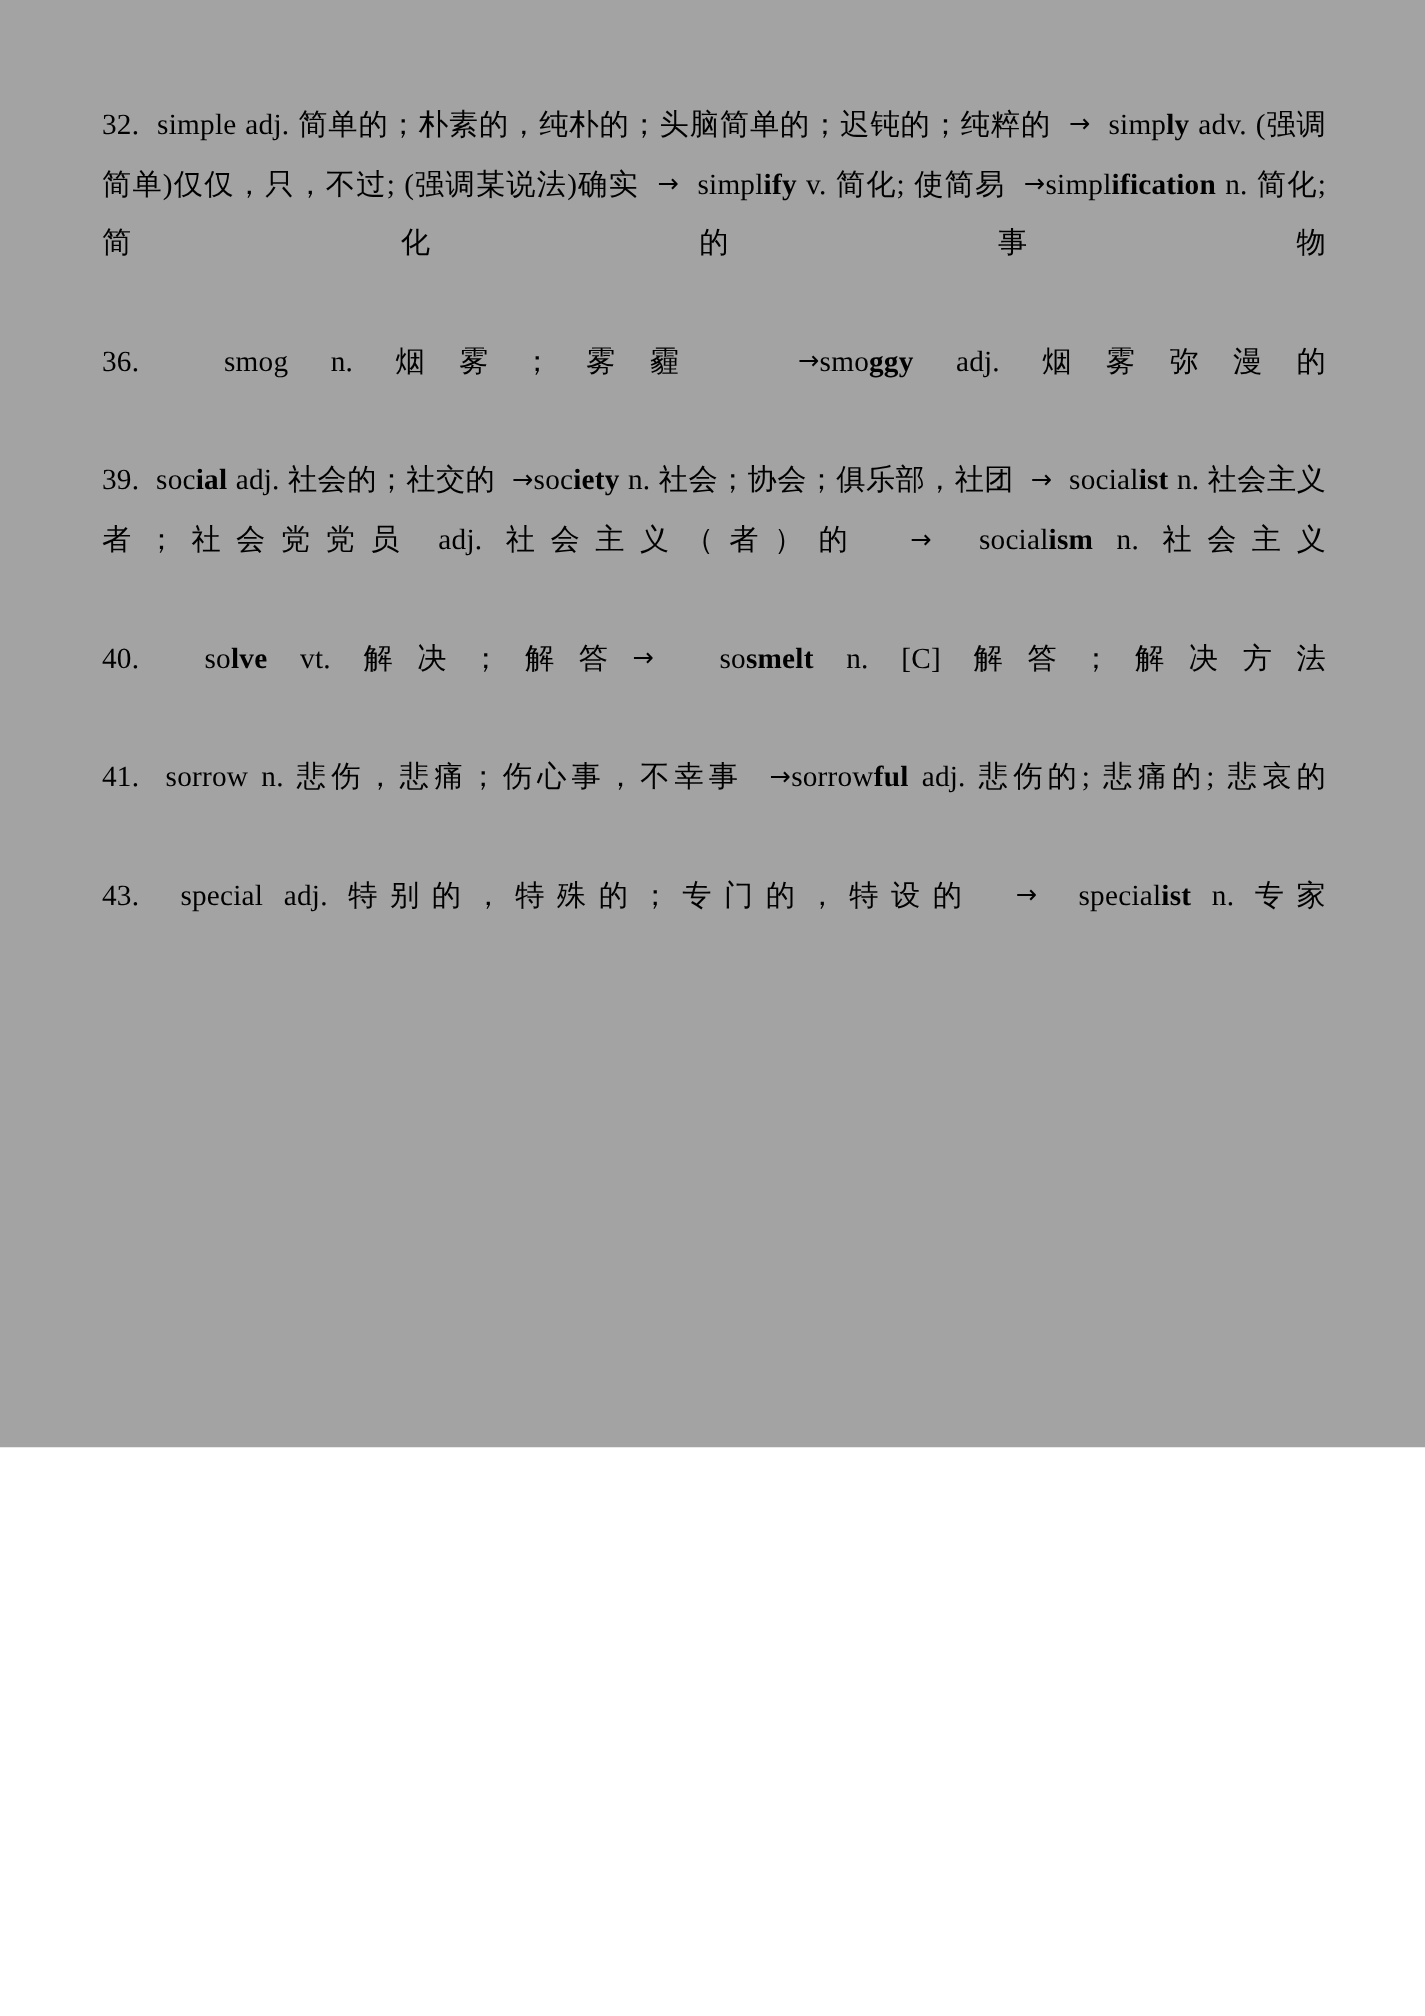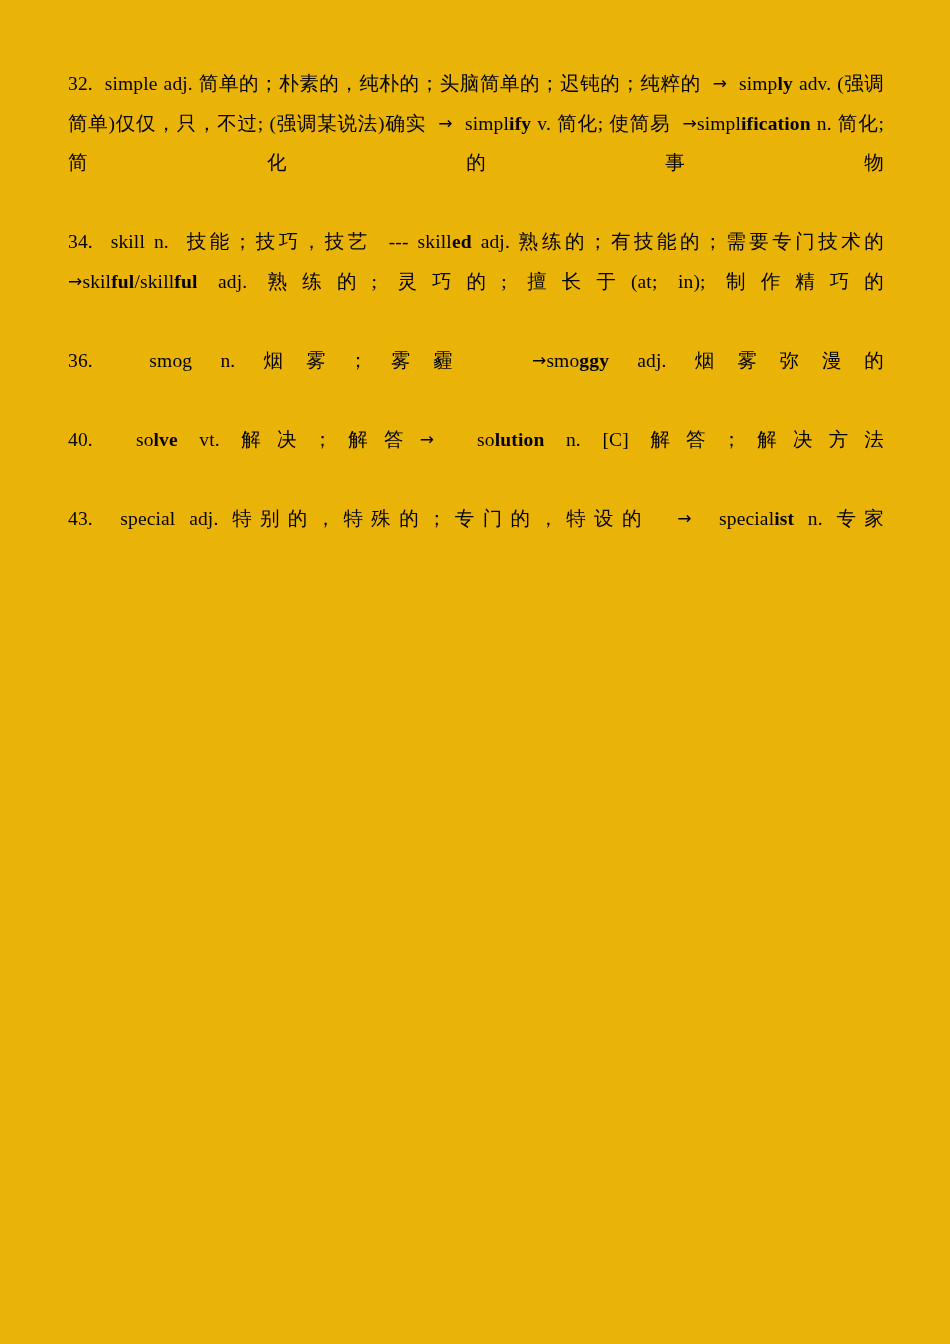--- a/index.html
+++ b/index.html
@@ -7,23 +7,23 @@
     margin: 0;
     padding: 0;
     background: #ffffff;
   }
   body {
     font-family: "Liberation Serif", "DejaVu Serif", serif;
     color: #000000;
   }
   .page {
     width: 950px;
-    height: 1344px;
+    height: 965px;
     box-sizing: border-box;
-    background: #eab308;
+    background: #a3a3a3;
     position: relative;
     overflow: hidden;
   }
   .content {
     position: absolute;
     left: 68px;
     top: 64px;
     width: 816px;
   }
   .entry {
@@ -52,18 +52,19 @@
     line-height: 0;
     vertical-align: 1px;
   }
 </style>
 </head>
 <body>
 
 <div class="page">
   <div class="content" id="entry-list">
       <p class="entry">32.&nbsp; simple adj. 简单的；朴素的，纯朴的；头脑简单的；迟钝的；纯粹的&nbsp; <span class="arrow">→</span>&nbsp; simp<b>ly</b> adv. (强调简单)仅仅，只，不过; (强调某说法)确实&nbsp; <span class="arrow">→</span>&nbsp; simpl<b>ify</b> v. 简化; 使简易&nbsp; <span class="arrow">→</span>simpl<b>ification</b> n. 简化; 简化的事物</p>
-      <p class="entry">34.&nbsp; skill n.&nbsp; 技能；技巧，技艺&nbsp; --- skill<b>ed</b> adj. 熟练的；有技能的；需要专门技术的 <span class="arrow">→</span>skil<b>ful</b>/skill<b>ful</b> adj. 熟练的; 灵巧的; 擅长于(at; in); 制作精巧的</p>
       <p class="entry">36.&nbsp; smog n. 烟雾；雾霾&nbsp; <span class="arrow">→</span>smo<b>ggy</b> adj. 烟雾弥漫的</p>
-      <p class="entry">40.&nbsp; so<b>lve</b> vt. 解决；解答<span class="arrow">→</span>&nbsp; so<b>lution</b> n. [C] 解答；解决方法</p>
+      <p class="entry">39.&nbsp; soc<b>ial</b> adj. 社会的；社交的&nbsp; <span class="arrow">→</span>soc<b>iety</b> n. 社会；协会；俱乐部，社团&nbsp; <span class="arrow">→</span>&nbsp; social<b>ist</b> n. 社会主义者；社会党党员 adj. 社会主义（者）的&nbsp; <span class="arrow">→</span>&nbsp; social<b>ism</b> n. 社会主义</p>
+      <p class="entry">40.&nbsp; so<b>lve</b> vt. 解决；解答<span class="arrow">→</span>&nbsp; so<b>smelt</b> n. [C] 解答；解决方法</p>
+      <p class="entry">41.&nbsp; sorrow n. 悲伤，悲痛；伤心事，不幸事&nbsp; <span class="arrow">→</span>sorrow<b>ful</b> adj. 悲伤的; 悲痛的; 悲哀的</p>
       <p class="entry">43.&nbsp; special adj. 特别的，特殊的；专门的，特设的&nbsp; <span class="arrow">→</span>&nbsp; special<b>ist</b> n. 专家</p>
     </div>
 </div>
 
 </body></html>

